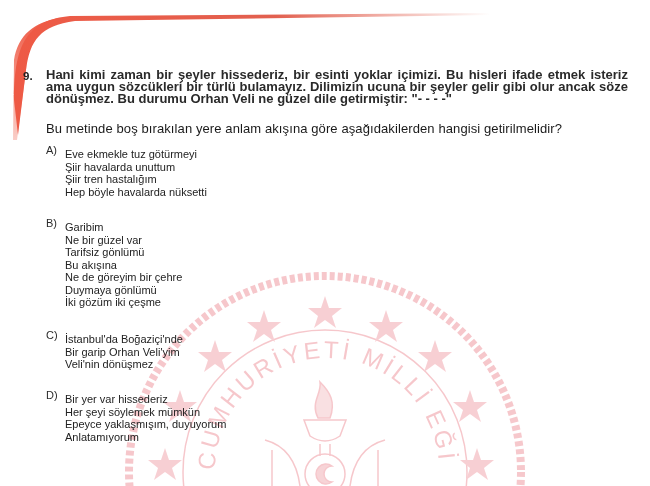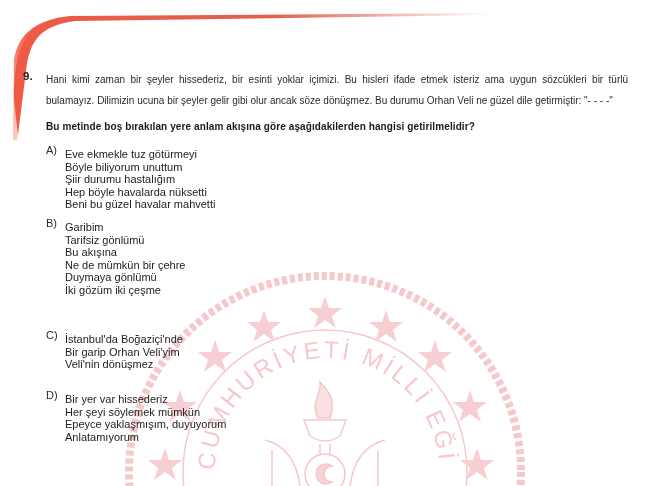--- a/index.html
+++ b/index.html
@@ -10,26 +10,27 @@
     color: #1e1e1e;
   }
   .swoosh { position: absolute; left: 0; top: 0; width: 650px; height: 486px; pointer-events: none; }
   .watermark { position: absolute; left: 0; top: 0; width: 650px; height: 486px; pointer-events: none; }
   .content { position: absolute; left: 0; top: 0; width: 650px; height: 486px; }
   .qnum {
     position: absolute; left: 23px; top: 70px; font-weight: bold; font-size: 11.5px;
   }
   .stem {
     position: absolute; left: 46px; top: 69px; width: 582px;
-    font-size: 10px; line-height: 21px; text-align: justify; text-align-last: left;
+    font-size: 13px; line-height: 12px; text-align: justify; text-align-last: left;
     color: #2a2a2a;
+    font-weight: bold;
   }
   .prompt {
     position: absolute; left: 46px; top: 121px;
-    font-size: 10px; font-weight: bold; color: #1a1a1a; letter-spacing: 0.1px;
+    font-size: 13px; font-weight: normal; color: #1a1a1a; letter-spacing: 0.1px;
   }
   .option { position: absolute; left: 46px; }
   .opt-letter {
     position: absolute; left: 0; top: 0; font-size: 11px; color: #2a2a2a;
   }
   .opt-lines { position: absolute; left: 19px; top: 4px; }
   .opt-line {
     font-size: 11px; line-height: 12.5px; white-space: nowrap; color: #222;
   }
 </style>
@@ -92,34 +93,34 @@
 
 <div class="content">
   <div class="qnum">9.</div>
   <div class="stem">Hani kimi zaman bir şeyler hissederiz, bir esinti yoklar içimizi. Bu hisleri ifade etmek isteriz ama uygun sözcükleri bir türlü bulamayız. Dilimizin ucuna bir şeyler gelir gibi olur ancak söze dönüşmez. Bu durumu Orhan Veli ne güzel dile getirmiştir: "- - - -"</div>
   <div class="prompt">Bu metinde boş bırakılan yere anlam akışına göre aşağıdakilerden hangisi getirilmelidir?</div>
 
   <div class="option" style="top:144px;">
     <span class="opt-letter">A)</span>
     <div class="opt-lines">
       <div class="opt-line">Eve ekmekle tuz götürmeyi</div>
-      <div class="opt-line">Böyle biliyorum unuttum</div>
-      <div class="opt-line">Şiir durumu hastalığım</div>
+      <div class="opt-line">Şiir havalarda unuttum</div>
+      <div class="opt-line">Şiir tren hastalığım</div>
       <div class="opt-line">Hep böyle havalarda nüksetti</div>
-      <div class="opt-line">Beni bu güzel havalar mahvetti</div>
     </div>
   </div>
 
   <div class="option" style="top:217px;">
     <span class="opt-letter">B)</span>
     <div class="opt-lines">
       <div class="opt-line">Garibim</div>
+      <div class="opt-line">Ne bir güzel var</div>
       <div class="opt-line">Tarifsiz gönlümü</div>
       <div class="opt-line">Bu akışına</div>
-      <div class="opt-line">Ne de mümkün bir çehre</div>
+      <div class="opt-line">Ne de göreyim bir çehre</div>
       <div class="opt-line">Duymaya gönlümü</div>
       <div class="opt-line">İki gözüm iki çeşme</div>
     </div>
   </div>
 
   <div class="option" style="top:329px;">
     <span class="opt-letter">C)</span>
     <div class="opt-lines">
       <div class="opt-line">İstanbul'da Boğaziçi'nde</div>
       <div class="opt-line">Bir garip Orhan Veli'yim</div>

